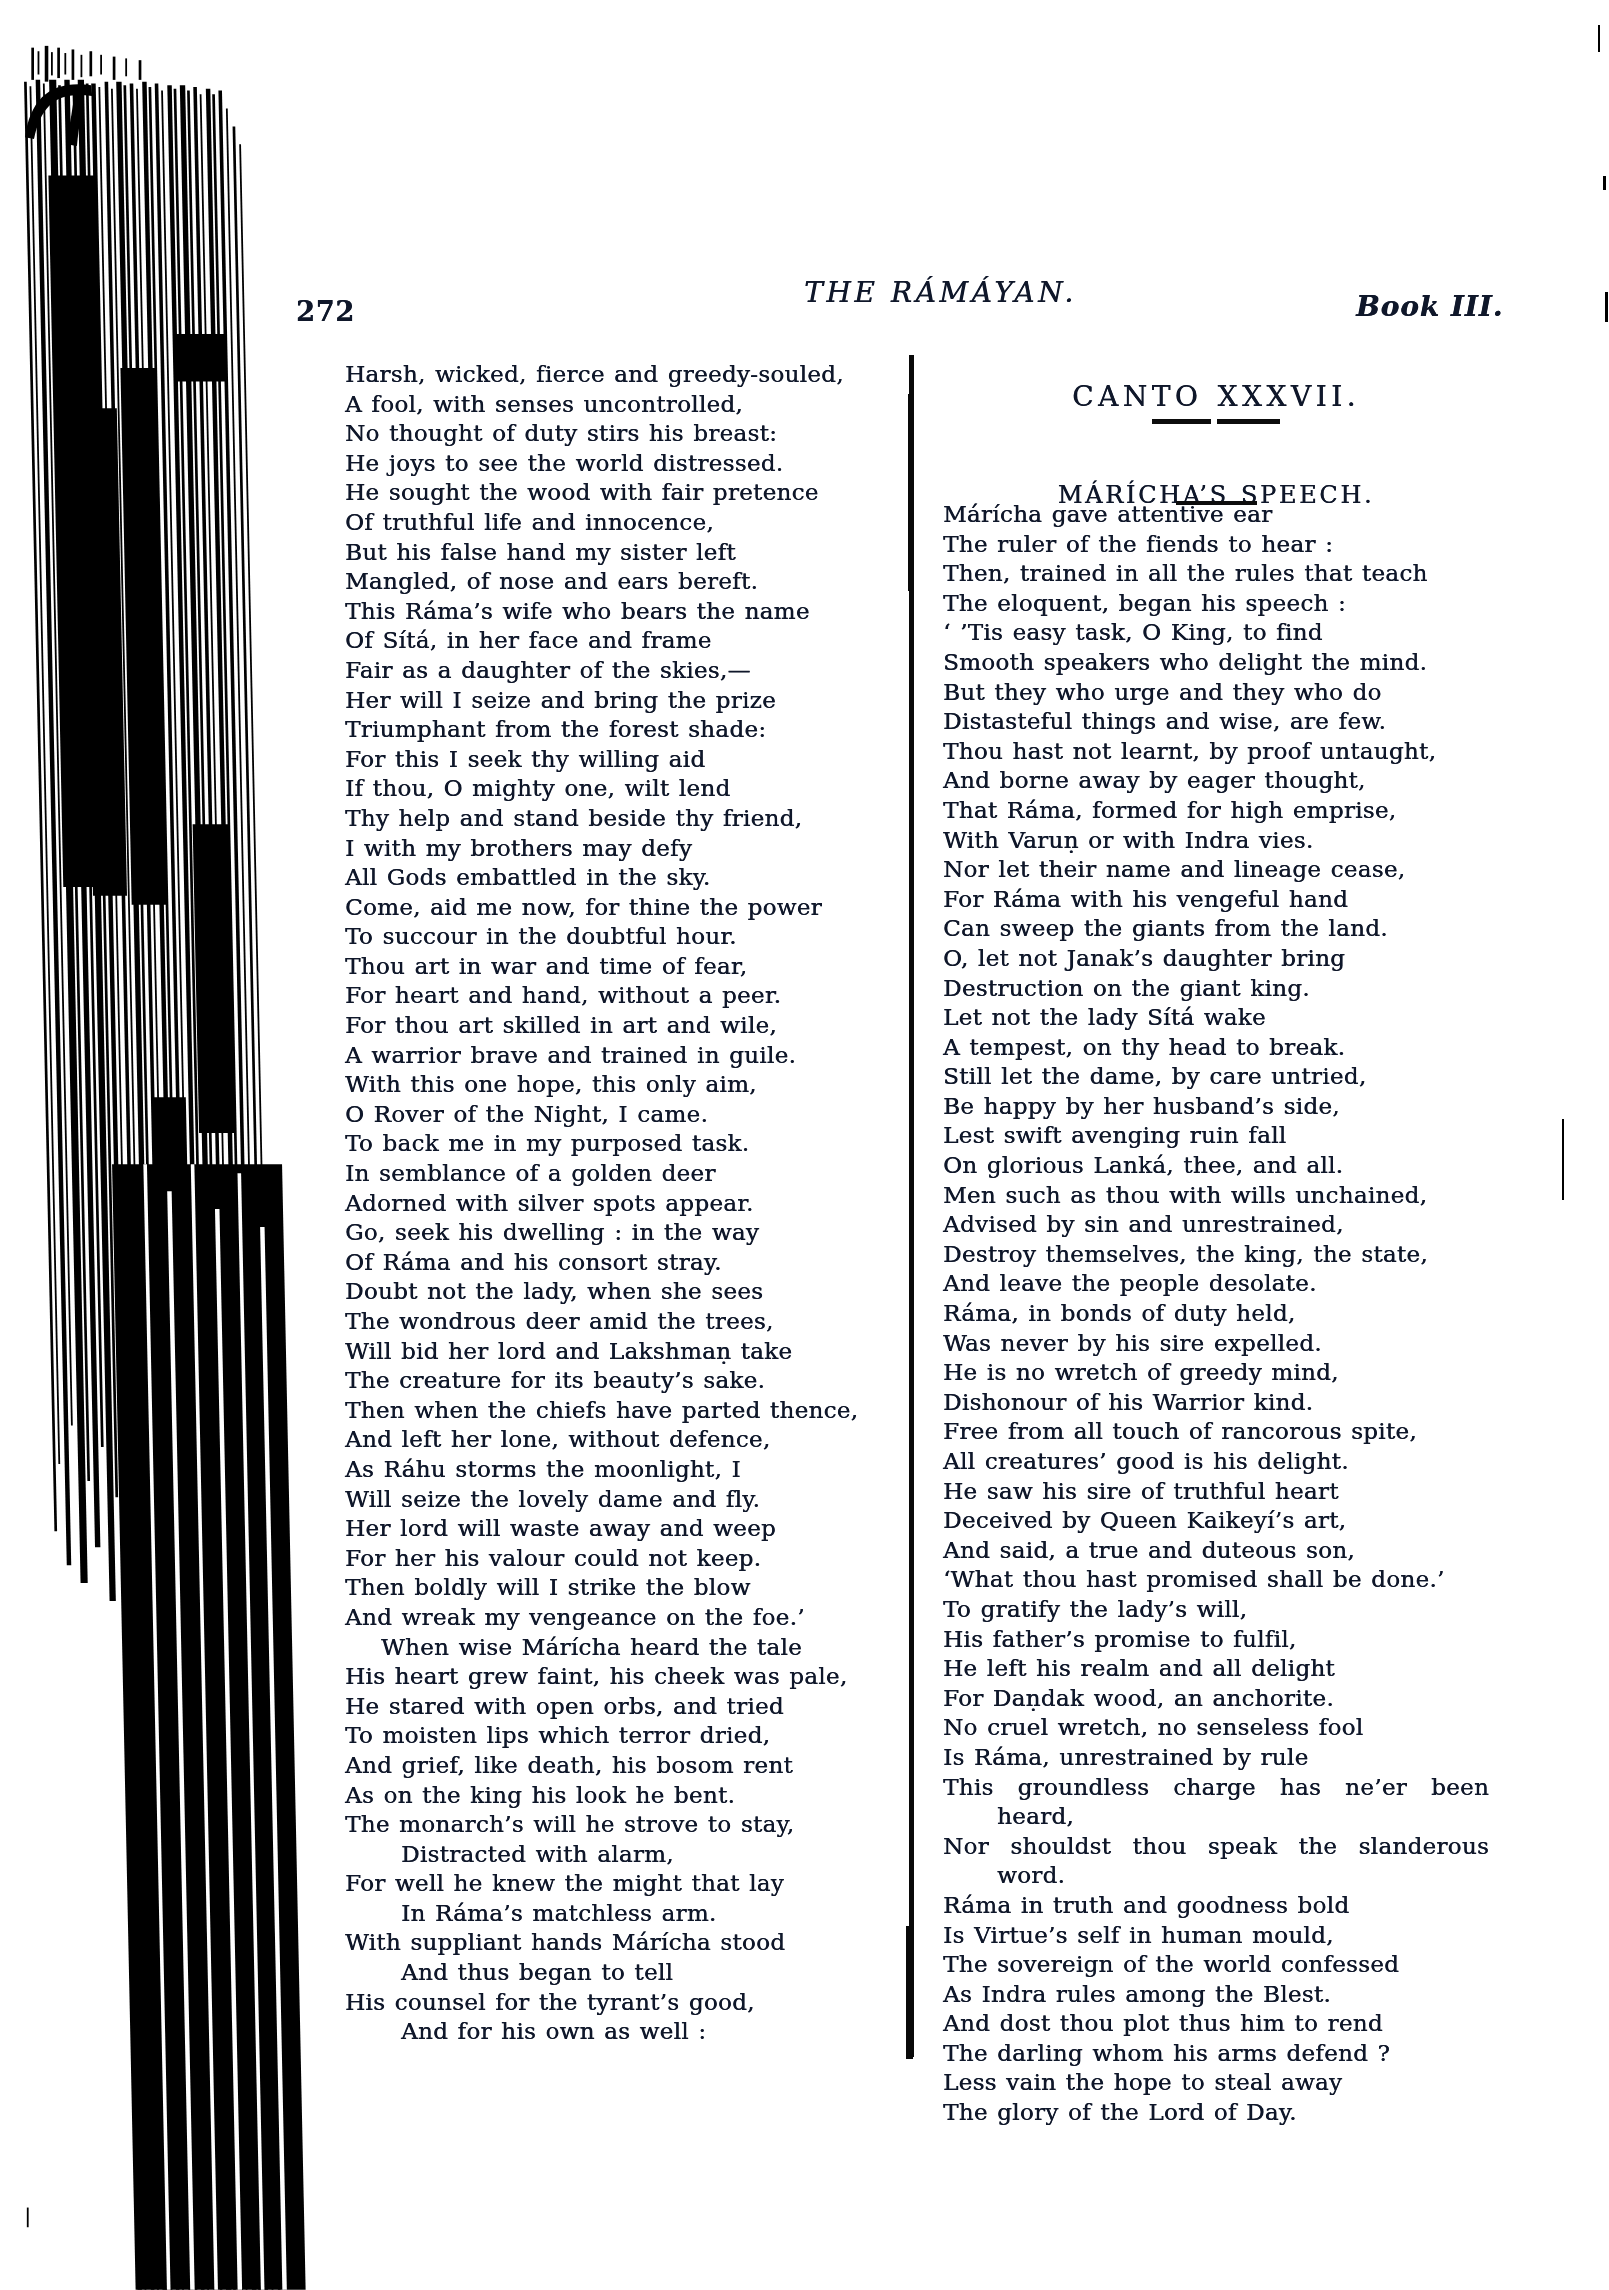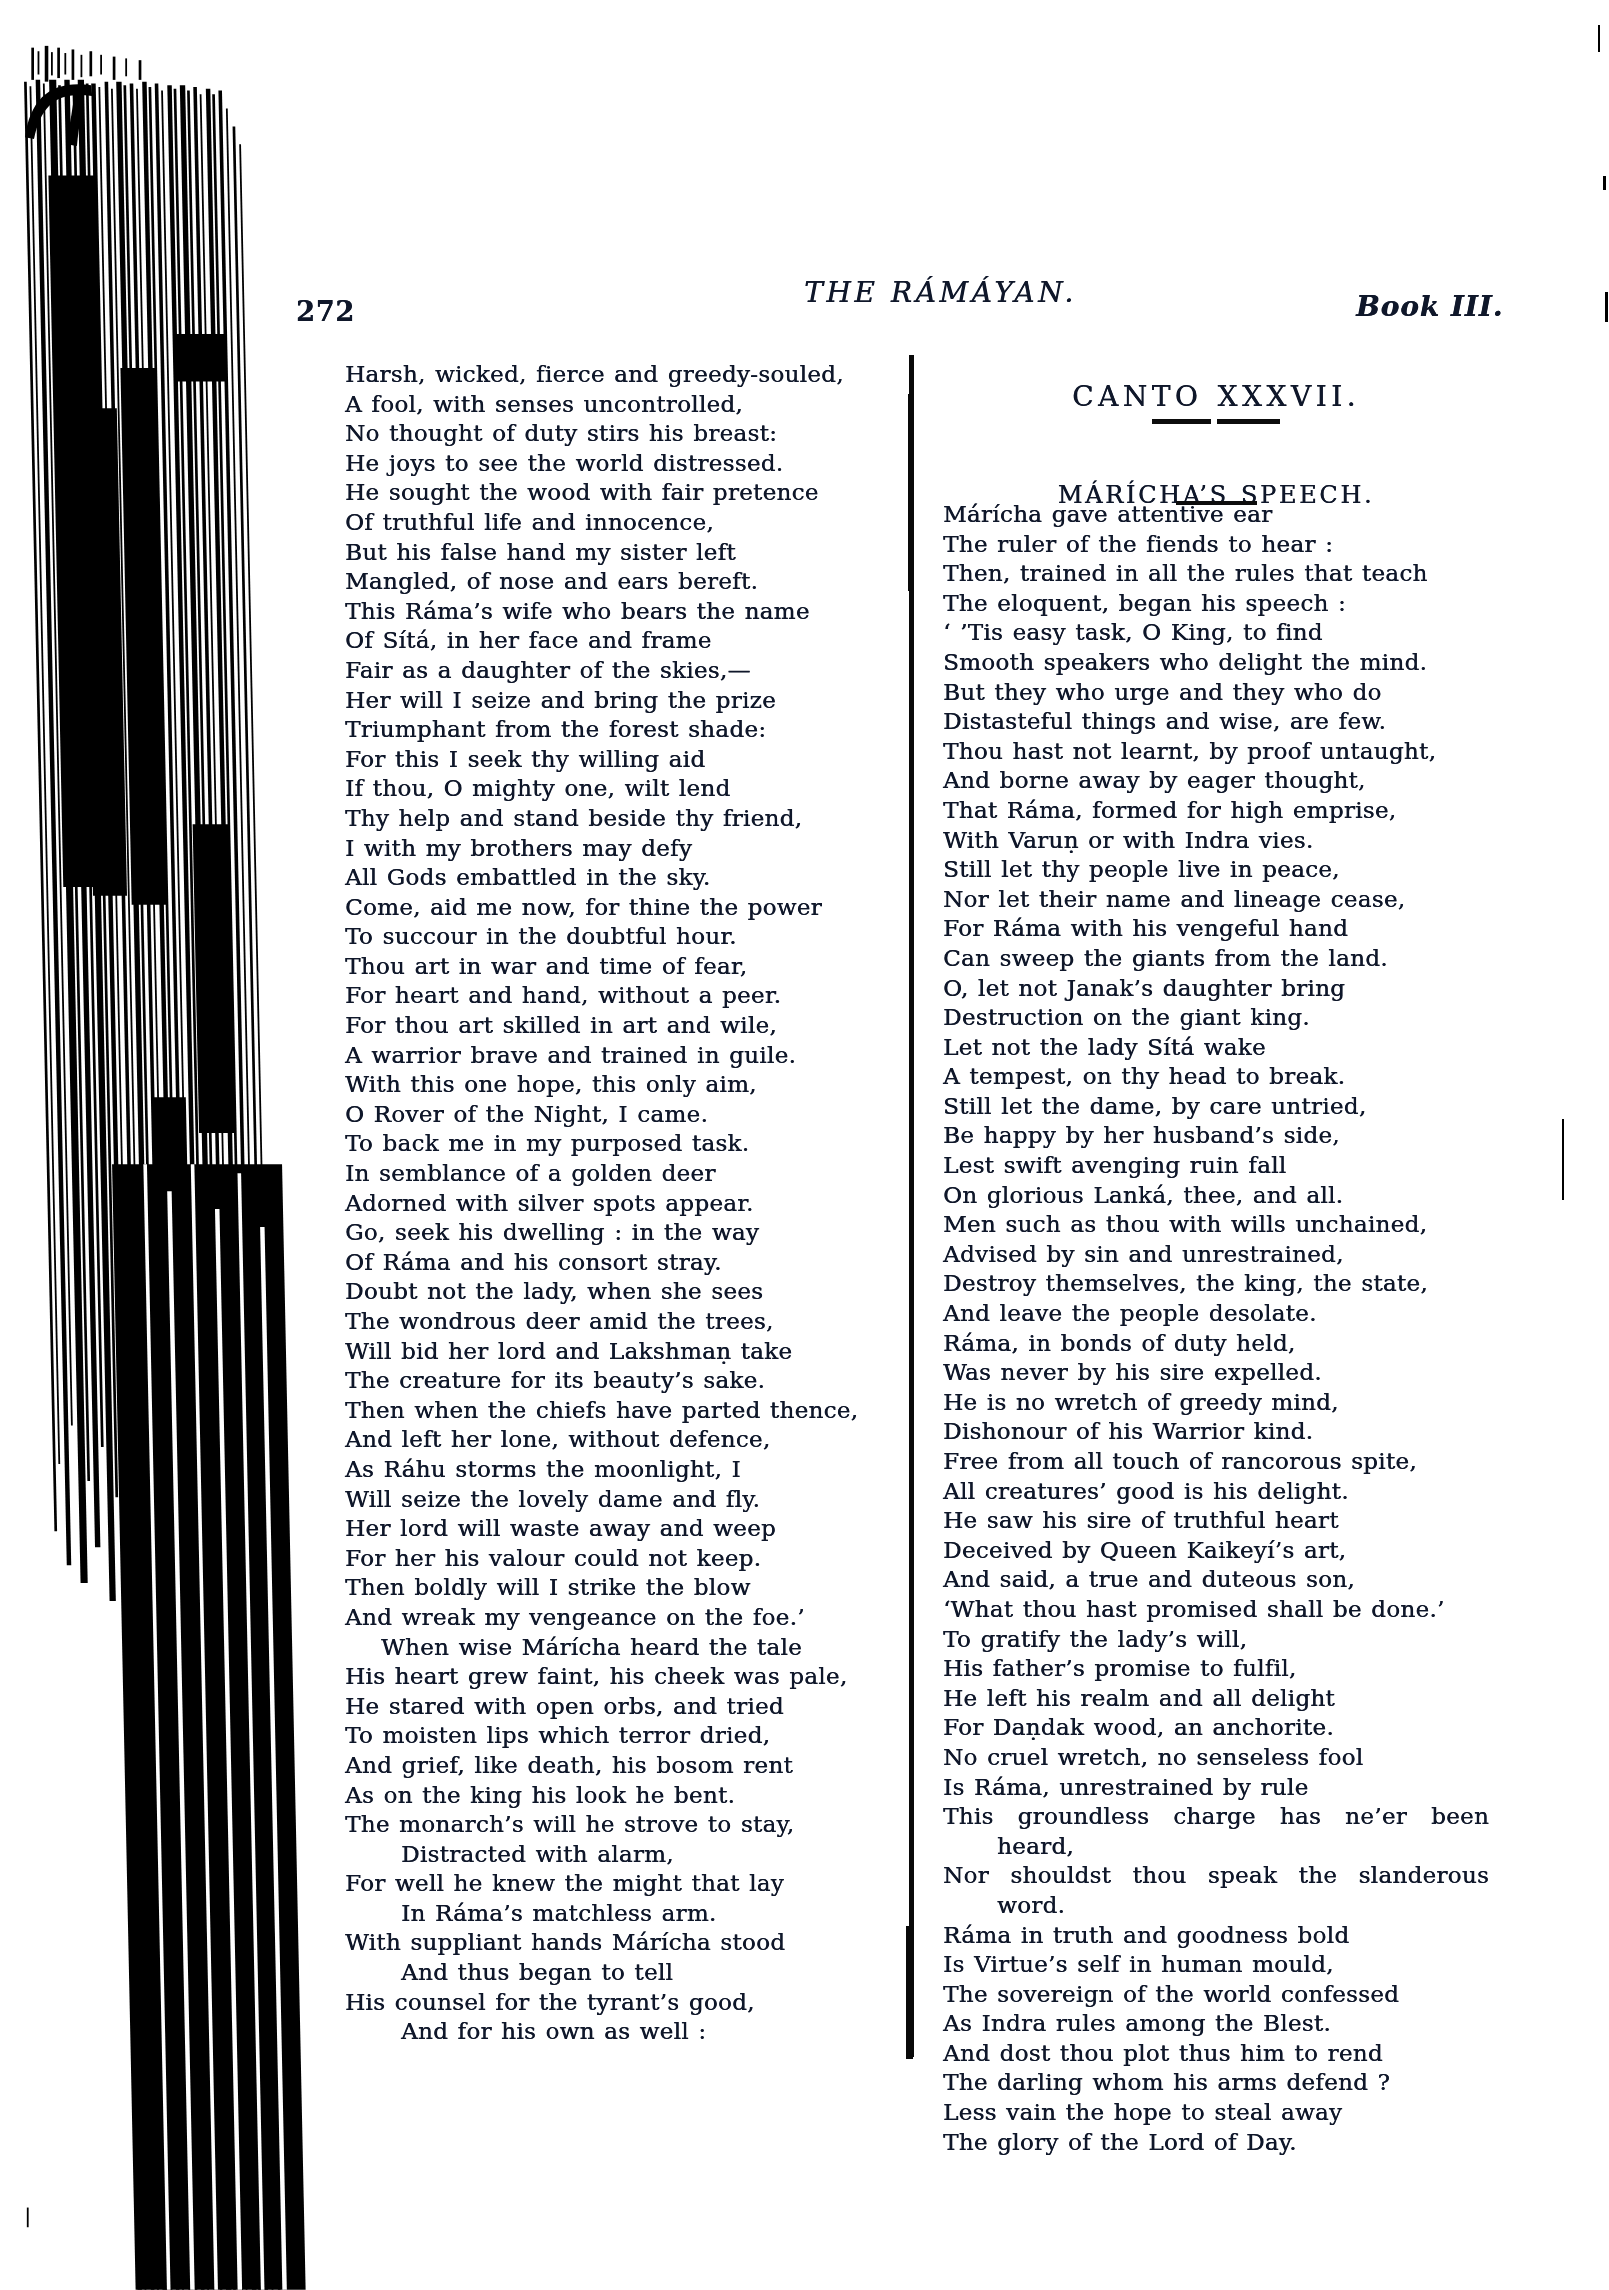--- a/index.html
+++ b/index.html
@@ -235,21 +235,20 @@
         <div class="pline">Then, trained in all the rules that teach</div>
         <div class="pline">The eloquent, began his speech :</div>
         <div class="pline">‘ ’Tis easy task, O King, to find</div>
         <div class="pline">Smooth speakers who delight the mind.</div>
         <div class="pline">But they who urge and they who do</div>
         <div class="pline">Distasteful things and wise, are few.</div>
         <div class="pline">Thou hast not learnt, by proof untaught,</div>
         <div class="pline">And borne away by eager thought,</div>
         <div class="pline">That Ráma, formed for high emprise,</div>
         <div class="pline">With Varuṇ or with Indra vies.</div>
-        <div class="pline">Still let thy people live in peace,</div>
         <div class="pline">Nor let their name and lineage cease,</div>
         <div class="pline">For Ráma with his vengeful hand</div>
         <div class="pline">Can sweep the giants from the land.</div>
         <div class="pline">O, let not Janak’s daughter bring</div>
         <div class="pline">Destruction on the giant king.</div>
         <div class="pline">Let not the lady Sítá wake</div>
         <div class="pline">A tempest, on thy head to break.</div>
         <div class="pline">Still let the dame, by care untried,</div>
         <div class="pline">Be happy by her husband’s side,</div>
         <div class="pline">Lest swift avenging ruin fall</div>

